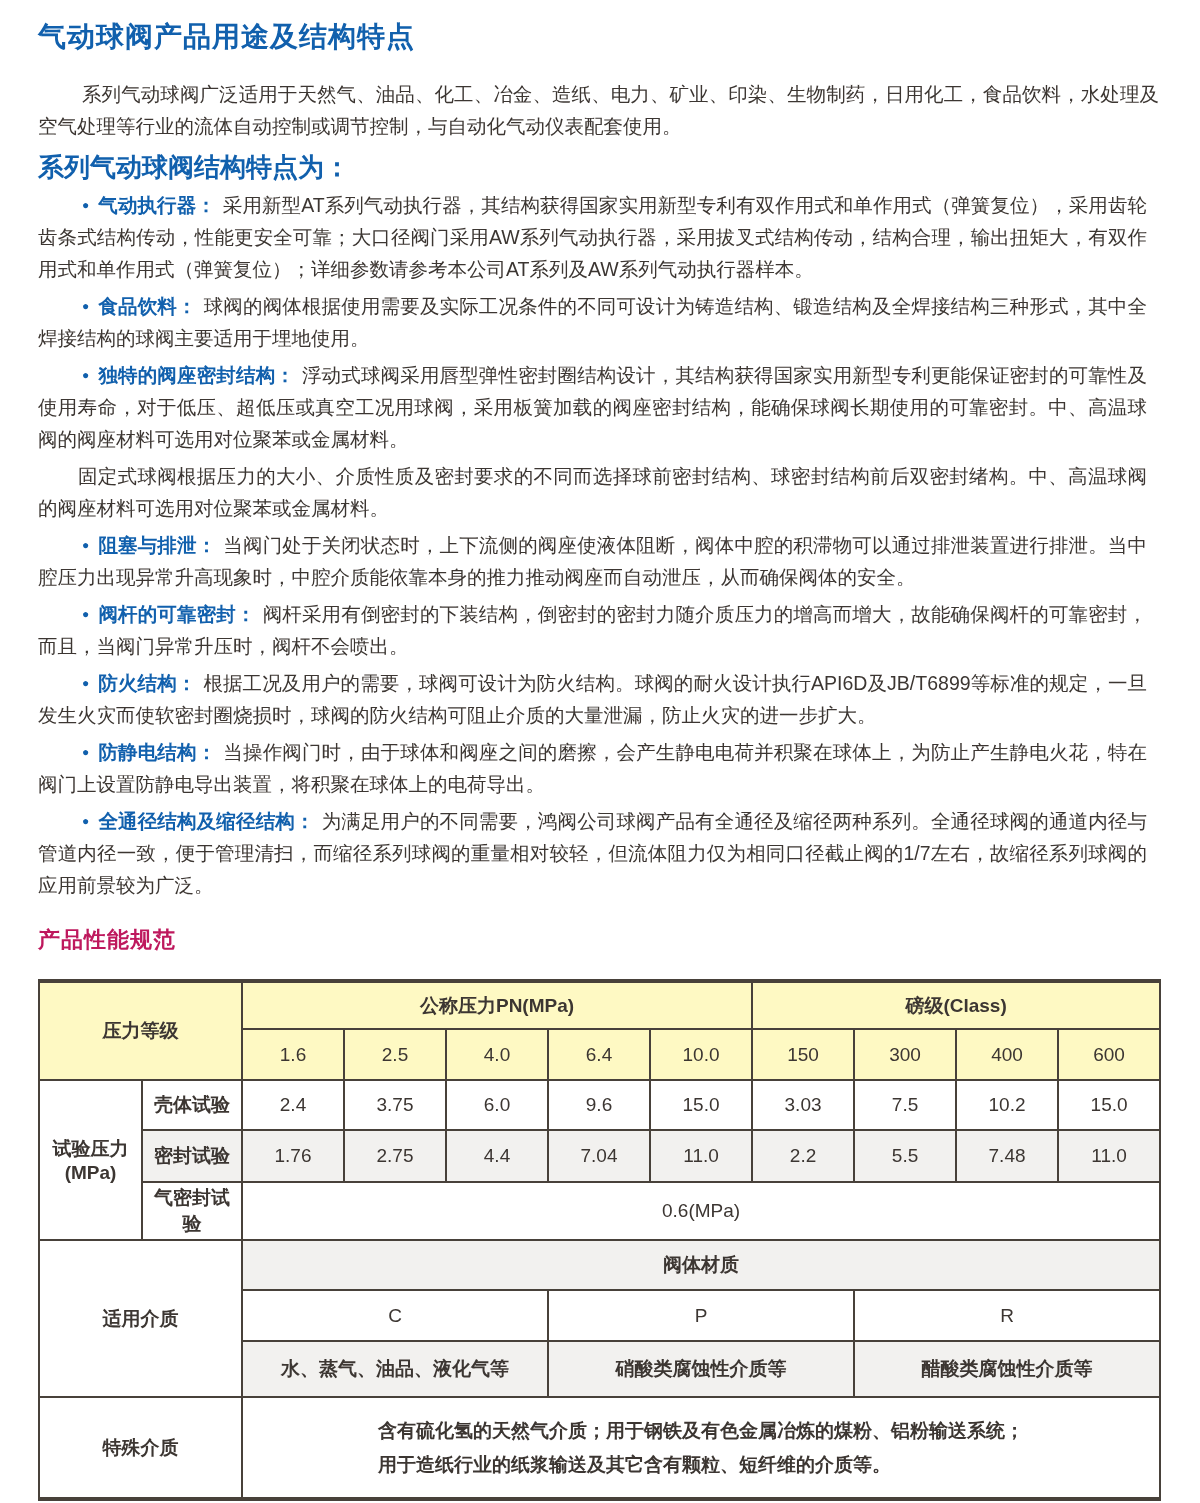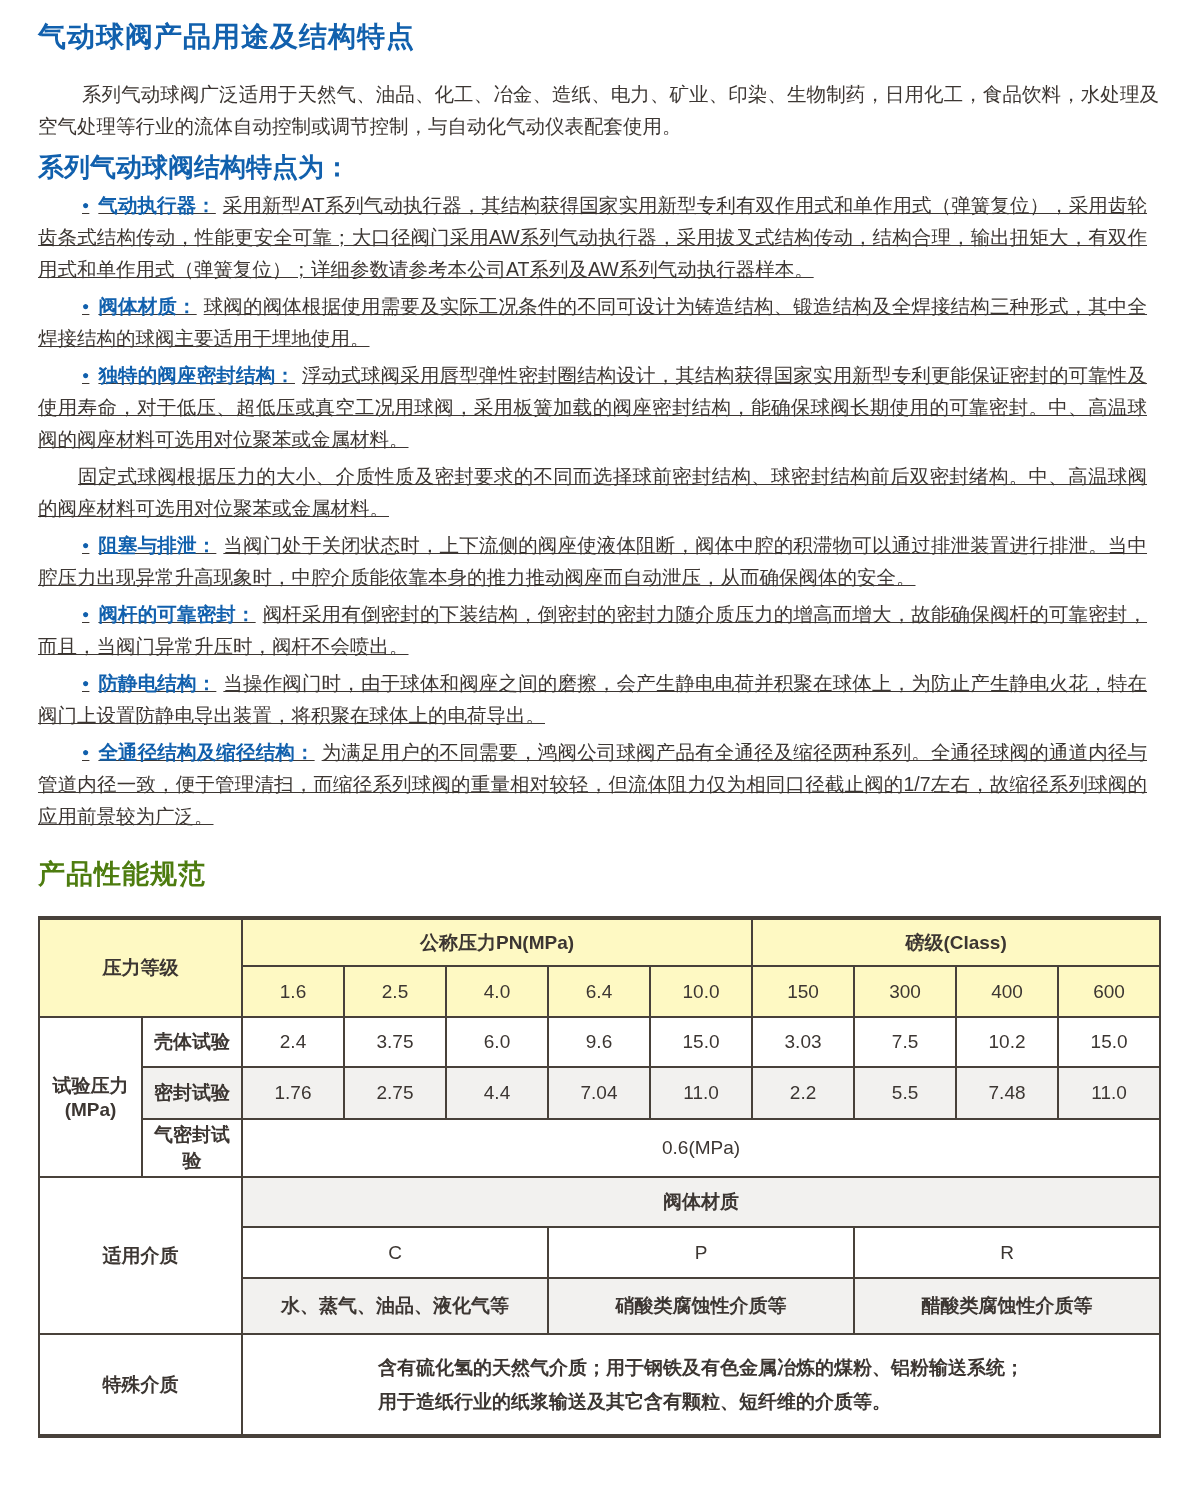--- a/index.html
+++ b/index.html
@@ -20,29 +20,29 @@
   .intro {
     font-size: 19.5px; line-height: 32px; text-align: justify;
     text-indent: 44px; margin: 0 0 12px 0;
   }
   .sub-heading {
     font-size: 26px; line-height: 26px; font-weight: bold;
     color: #1160ad; margin: 0 0 9px 0;
   }
   .feat, .plain-para {
     font-size: 19.5px; line-height: 32px; text-align: justify;
-    text-indent: 44px; margin: 0 12px 5px 0; text-decoration: underline;
+    text-indent: 44px; margin: 0 12px 5px 0;
   }
   .plain-para { text-indent: 40px; }
   .feat .dot {
     color: #1160ad; font-size: 12px; vertical-align: 3px; margin-right: 9px;
   }
   .feat .lbl { color: #1160ad; font-weight: bold; margin-right: 7px; }
   .spec-heading {
-    font-size: 27px; font-weight: bold; color: #4d7c0f;
+    font-size: 22px; font-weight: bold; color: #be185d;
     margin: 24px 0 24px 0; letter-spacing: 1px;
   }
   table.spec {
     border-collapse: collapse; table-layout: fixed; width: 1121px;
     border: 2px solid #48413a; border-top-width: 4px; border-bottom-width: 4px;
   }
   table.spec td {
     border: 2px solid #48413a;
     text-align: center; vertical-align: middle;
     font-size: 19px; padding: 2px;
@@ -66,37 +66,40 @@
 
   <p class="intro">系列气动球阀广泛适用于天然气、油品、化工、冶金、造纸、电力、矿业、印染、生物制药，日用化工，食品饮料，水处理及空气处理等行业的流体自动控制或调节控制，与自动化气动仪表配套使用。</p>
 
   <h2 class="sub-heading">系列气动球阀结构特点为：</h2>
 
   <p class="feat">
     <span class="dot">●</span><span class="lbl">气动执行器：</span><span>采用新型AT系列气动执行器，其结构获得国家实用新型专利有双作用式和单作用式（弹簧复位），采用齿轮齿条式结构传动，性能更安全可靠；大口径阀门采用AW系列气动执行器，采用拔叉式结构传动，结构合理，输出扭矩大，有双作用式和单作用式（弹簧复位）；详细参数请参考本公司AT系列及AW系列气动执行器样本。</span>
   </p>
 
   <p class="feat">
-    <span class="dot">●</span><span class="lbl">阀体材质：</span><span>球阀的阀体根据使用需要及实际工况条件的不同可设计为铸造结构、锻造结构及全焊接结构三种形式，其中全焊接结构的球阀主要适用于埋地使用。</span>
+    <span class="dot">●</span><span class="lbl">食品饮料：</span><span>球阀的阀体根据使用需要及实际工况条件的不同可设计为铸造结构、锻造结构及全焊接结构三种形式，其中全焊接结构的球阀主要适用于埋地使用。</span>
   </p>
 
   <p class="feat">
     <span class="dot">●</span><span class="lbl">独特的阀座密封结构：</span><span>浮动式球阀采用唇型弹性密封圈结构设计，其结构获得国家实用新型专利更能保证密封的可靠性及使用寿命，对于低压、超低压或真空工况用球阀，采用板簧加载的阀座密封结构，能确保球阀长期使用的可靠密封。中、高温球阀的阀座材料可选用对位聚苯或金属材料。</span>
   </p>
 
   <p class="plain-para">固定式球阀根据压力的大小、介质性质及密封要求的不同而选择球前密封结构、球密封结构前后双密封绪构。中、高温球阀的阀座材料可选用对位聚苯或金属材料。</p>
 
   <p class="feat">
     <span class="dot">●</span><span class="lbl">阻塞与排泄：</span><span>当阀门处于关闭状态时，上下流侧的阀座使液体阻断，阀体中腔的积滞物可以通过排泄装置进行排泄。当中腔压力出现异常升高现象时，中腔介质能依靠本身的推力推动阀座而自动泄压，从而确保阀体的安全。</span>
   </p>
 
   <p class="feat">
     <span class="dot">●</span><span class="lbl">阀杆的可靠密封：</span><span>阀杆采用有倒密封的下装结构，倒密封的密封力随介质压力的增高而增大，故能确保阀杆的可靠密封，而且，当阀门异常升压时，阀杆不会喷出。</span>
   </p>
 
+  <p class="feat">
+    <span class="dot">●</span><span class="lbl">防火结构：</span><span>根据工况及用户的需要，球阀可设计为防火结构。球阀的耐火设计执行API6D及JB/T6899等标准的规定，一旦发生火灾而使软密封圈烧损时，球阀的防火结构可阻止介质的大量泄漏，防止火灾的进一步扩大。</span>
+  </p>
 
   <p class="feat">
     <span class="dot">●</span><span class="lbl">防静电结构：</span><span>当操作阀门时，由于球体和阀座之间的磨擦，会产生静电电荷并积聚在球体上，为防止产生静电火花，特在阀门上设置防静电导出装置，将积聚在球体上的电荷导出。</span>
   </p>
 
   <p class="feat">
     <span class="dot">●</span><span class="lbl">全通径结构及缩径结构：</span><span>为满足用户的不同需要，鸿阀公司球阀产品有全通径及缩径两种系列。全通径球阀的通道内径与管道内径一致，便于管理清扫，而缩径系列球阀的重量相对较轻，但流体阻力仅为相同口径截止阀的1/7左右，故缩径系列球阀的应用前景较为广泛。</span>
   </p>
 
   <h2 class="spec-heading">产品性能规范</h2>

